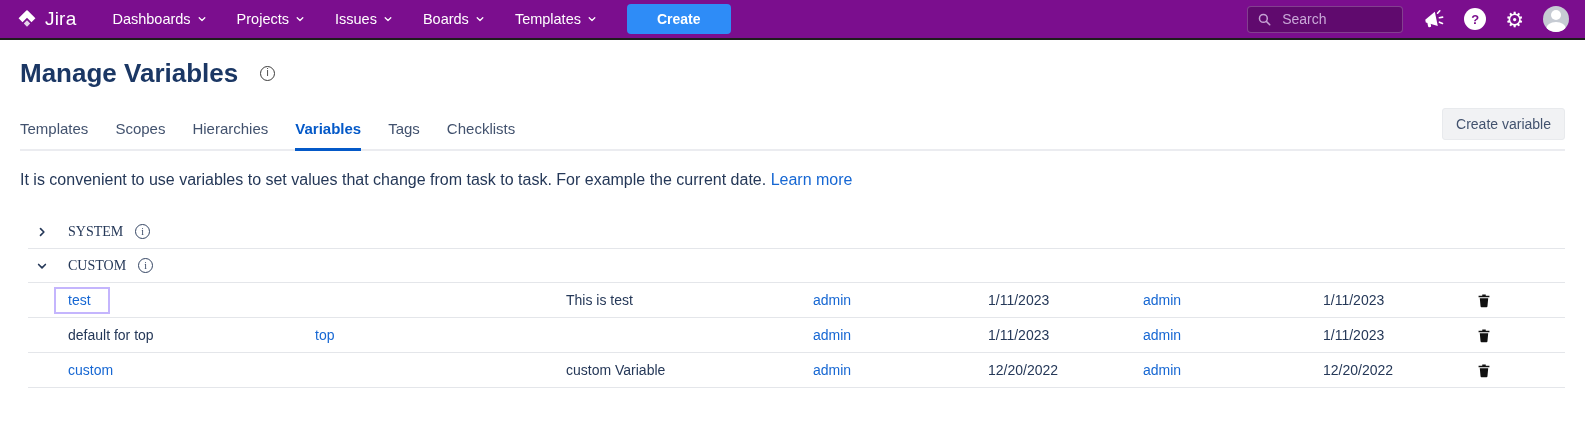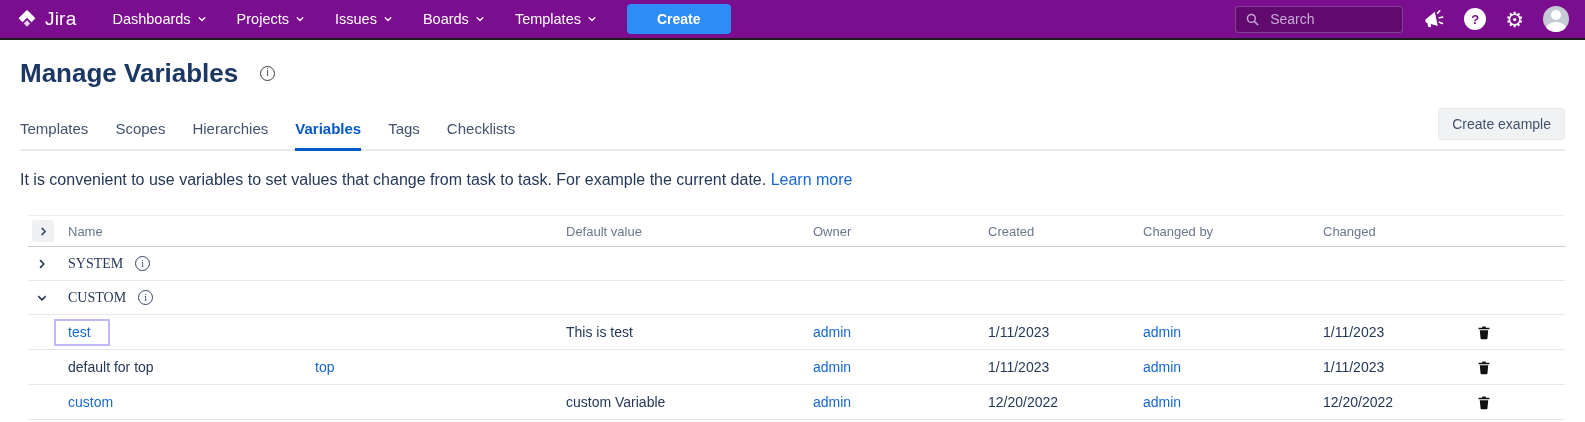--- a/index.html
+++ b/index.html
@@ -21,21 +21,21 @@
   .nav-chevron { display:inline-flex; }
   .create-btn {
     background:#2E8CF7; color:#fff; font-weight:bold; font-size:14px;
     border:none; border-radius:4px; padding:7px 30px; cursor:pointer;
     font-family:"Liberation Sans", sans-serif;
   }
   .nav-right { margin-left:auto; display:flex; align-items:center; gap:19px; }
   .search-box {
     display:flex; align-items:center; gap:8px;
     background:rgba(0,0,0,0.22); border:1px solid rgba(255,255,255,0.22);
-    border-radius:4px; height:27px; width:168px; padding:0 9px;
+    border-radius:4px; height:27px; width:156px; padding:0 9px;
   }
   .search-input {
     background:transparent; border:none; outline:none; color:#EDDCF4;
     font-size:14px; width:132px; font-family:"Liberation Sans", sans-serif;
   }
   .search-input::placeholder { color:#C9A9D8; }
   .icon-btn { background:none; border:none; padding:0; cursor:pointer; display:flex; align-items:center; justify-content:center; }
   .help-circle {
     width:22px; height:22px; border-radius:50%; background:#fff;
     display:flex; align-items:center; justify-content:center;
@@ -198,48 +198,30 @@
   <span class="info-icon">i</span>
 </div>
 
 <div class="tabs">
   <div class="tab">Templates</div>
   <div class="tab">Scopes</div>
   <div class="tab">Hierarchies</div>
   <div class="tab active">Variables</div>
   <div class="tab">Tags</div>
   <div class="tab">Checklists</div>
-  <button class="create-variable-btn">Create example</button>
+  <button class="create-variable-btn">Create variable</button>
 </div>
 
 <div class="description">
   <span>It is convenient to use variables to set values that change from task to task. For example the current date.</span>
   <a class="learn-more">Learn more</a>
 </div>
 
 <div class="vtable">
 
-  <div class="trow header-row">
-    <div class="cell col-expand">
-      <button class="expand-all-btn">
-        <span style="display:flex;">
-          <svg width="11" height="11" viewBox="0 0 16 16">
-              <path d="M6 3.5 L10.5 8 L6 12.5" stroke="#344563" stroke-width="2.2" fill="none" stroke-linecap="round" stroke-linejoin="round"></path>
-            </svg>
-        </span>
-      </button>
-    </div>
-    <div class="cell col-name">Name</div>
-    <div class="cell col-default">Default value</div>
-    <div class="cell col-owner">Owner</div>
-    <div class="cell col-created">Created</div>
-    <div class="cell col-changedby">Changed by</div>
-    <div class="cell col-changed">Changed</div>
-    <div class="cell col-actions"></div>
-  </div>
 
   <div class="trow group-row">
     <div class="cell col-expand">
       <button class="group-toggle">
         <span style="display:flex;">
           <svg width="12" height="12" viewBox="0 0 16 16">
               <path d="M6 3.5 L10.5 8 L6 12.5" stroke="#253858" stroke-width="2.2" fill="none" stroke-linecap="round" stroke-linejoin="round"></path>
             </svg>
         </span>
       </button>

